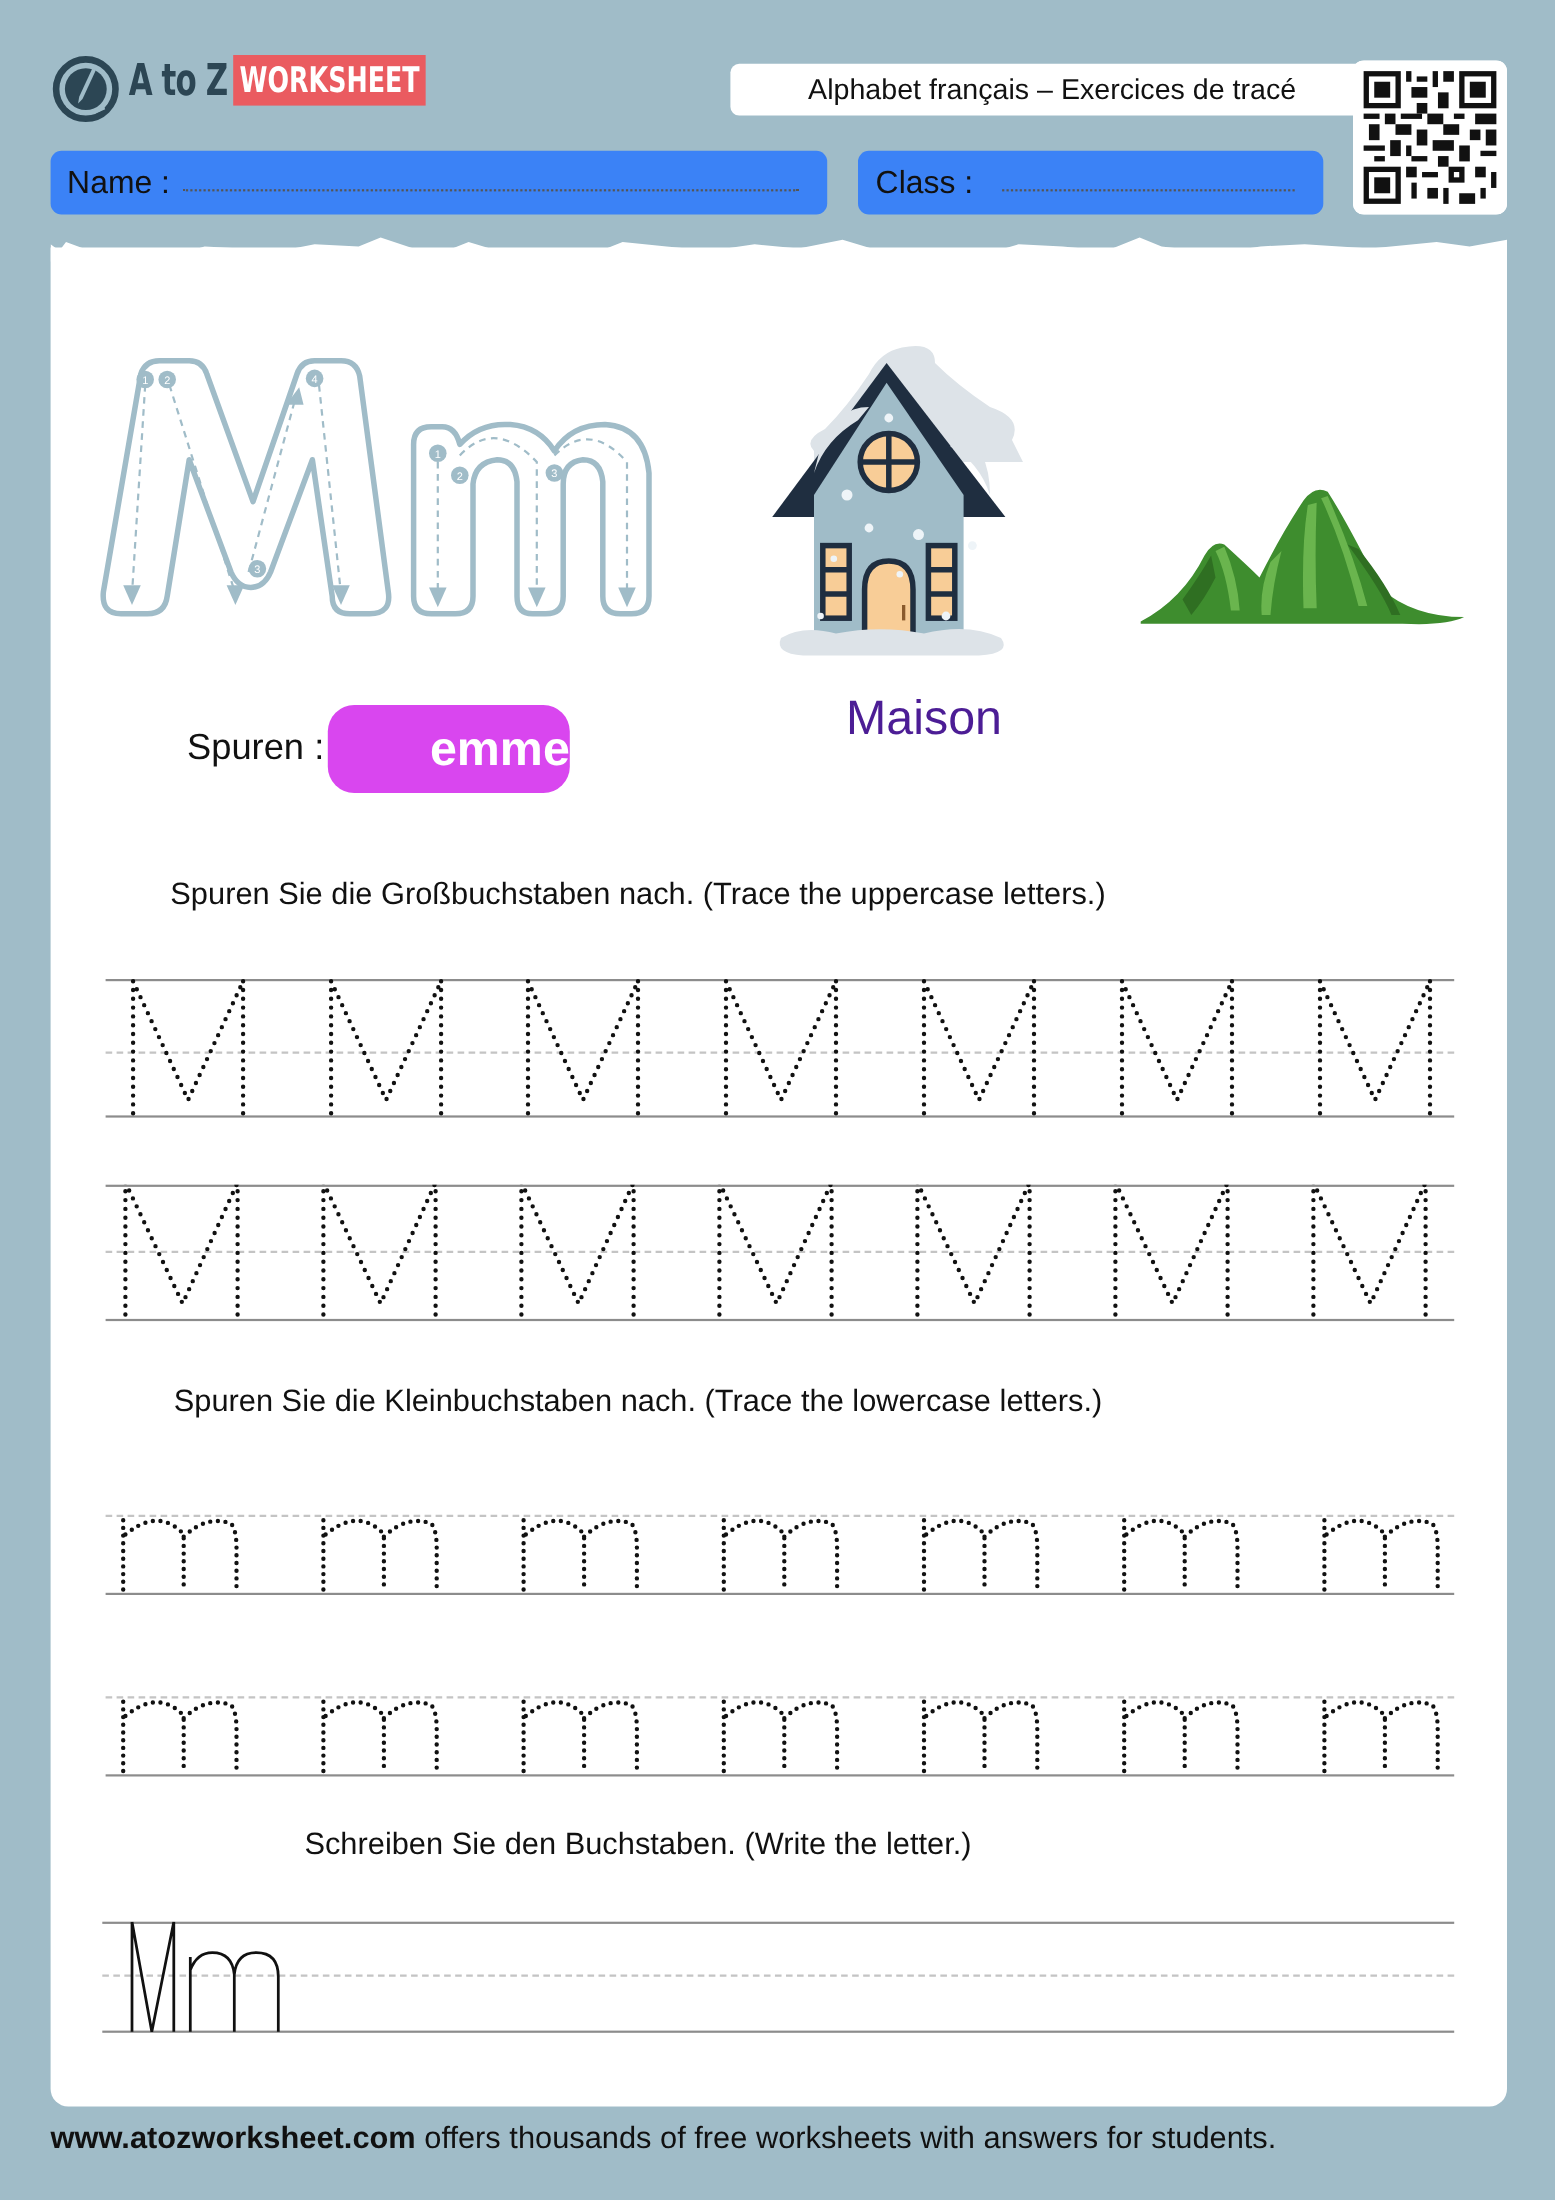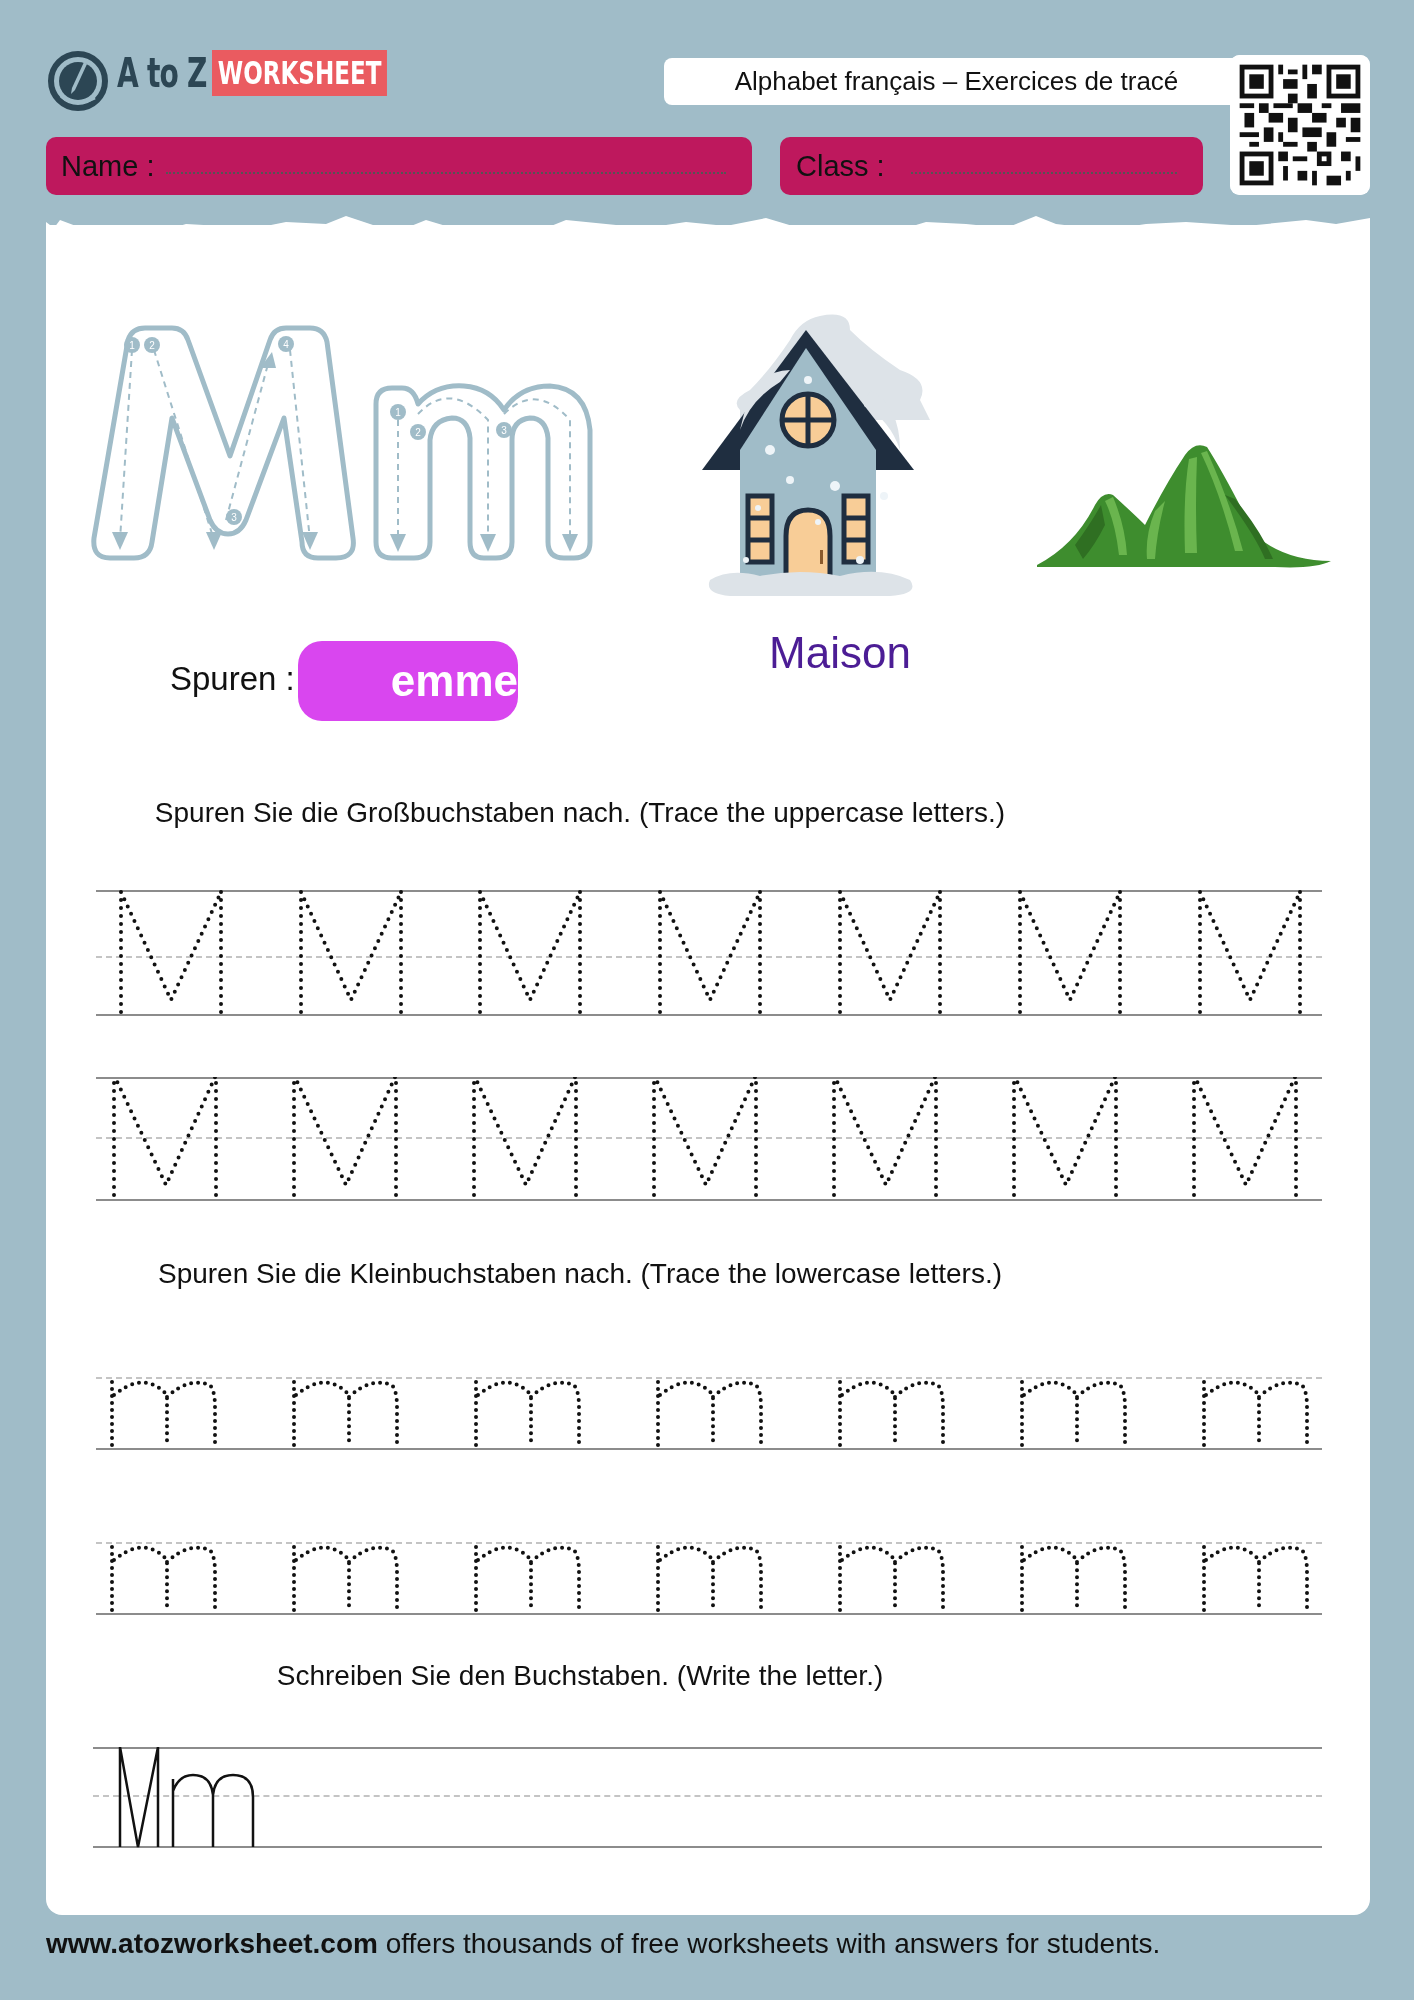--- a/index.html
+++ b/index.html
@@ -7,21 +7,21 @@
     width:1414px; height:2000px; background:#a0bcc8; position:relative; overflow:hidden;
     font-family:"Liberation Sans", sans-serif; color:#111;
   }
   .abs { position:absolute; }
   
   .logo { left:47px; top:50px; height:64px; display:flex; align-items:flex-start; gap:8px; }
   .logo-mark { width:62px; height:62px; }
   .logo-atoz { font-family:"DejaVu Sans Condensed","DejaVu Sans", sans-serif; font-weight:bold; font-size:40px; color:#2c4654; letter-spacing:-1px; transform:scaleX(0.78); transform-origin:left center; margin-right:-28px; }
   .logo-ws { background:#ea5b60; color:#fff; font-family:"DejaVu Sans", sans-serif; font-weight:bold; font-size:32px; padding:4px 8px; transform:scaleX(0.72); transform-origin:left center; letter-spacing:0px; }
   .title-box { left:617px; top:58px; width:585px; height:47px; background:#fff; border-radius:8px; display:flex; align-items:center; justify-content:center; font-size:26px;margin-left:47px; }
-  .field-box { top:137px; height:58px; background:#be185d; border-radius:10px; display:flex; align-items:center; font-size:29px; box-sizing:border-box; padding-left:15px; }
+  .field-box { top:137px; height:58px; background:#3b82f6; border-radius:10px; display:flex; align-items:center; font-size:29px; box-sizing:border-box; padding-left:15px; }
   .field-line { flex:1; border-bottom:2px dotted #555; margin:14px 26px 0 12px; height:0; }
   .qr { left:1230px; top:55px; width:140px; height:140px; background:#fff; border-radius:10px; }
   
   .paper { left:46px; top:225px; width:1324px; height:1690px; background:#fff; border-radius:0 0 16px 16px; }
   .torn { left:46px; top:214px; width:1324px; height:24px; }
   
   .big-letters { left:80px; top:320px; width:570px; height:260px; }
   .house { left:700px; top:310px; width:280px; height:290px; }
   .mountain { left:1035px; top:435px; width:300px; height:145px; }
   .parle { left:170px; top:660px; font-size:33px; }

